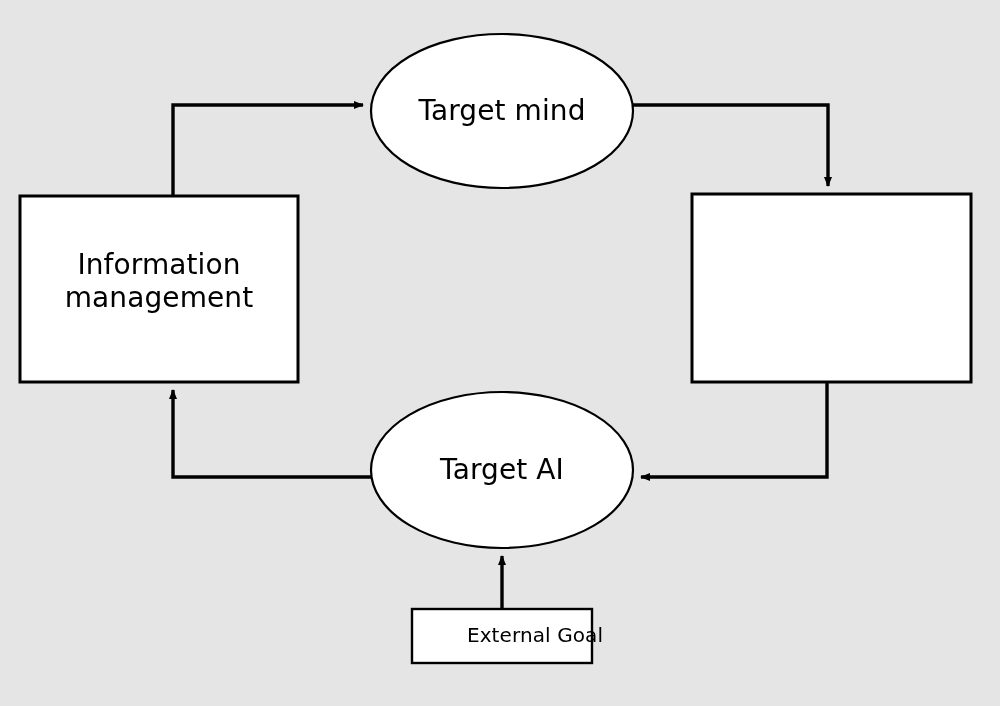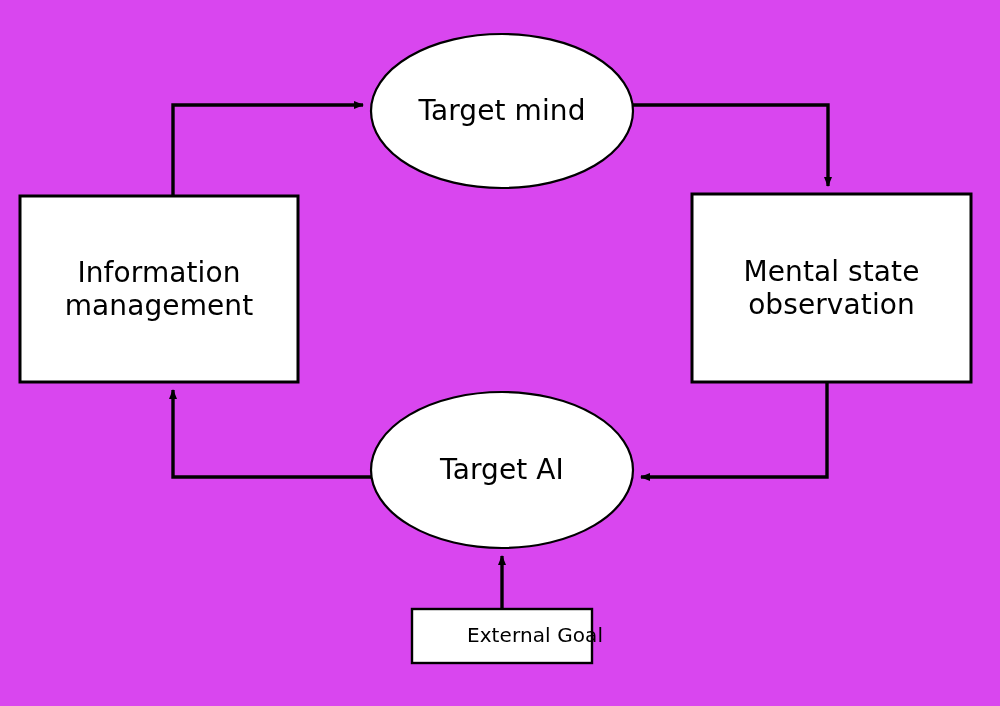--- a/index.html
+++ b/index.html
@@ -12,21 +12,21 @@
     width: 1000px;
     height: 706px;
     font-family: "DejaVu Sans", "Liberation Sans", sans-serif;
     color: #000000;
     overflow: hidden;
   }
   #diagram-root {
     position: relative;
     width: 1000px;
     height: 706px;
-    background: #d946ef;
+    background: #e5e5e5;
   }
   #diagram-svg {
     position: absolute;
     left: 0;
     top: 0;
     width: 1000px;
     height: 706px;
     display: block;
   }
   .node-label {
@@ -39,21 +39,21 @@
     font-weight: 400;
     letter-spacing: 0.1px;
     white-space: pre-line;
     pointer-events: none;
   }
   .label-lg { font-size: 28px; }
   .label-sm { font-size: 20px; }
 
   
   #label-target-mind      { left: 371px; top: 34px;  width: 262px; height: 154px; }
-  #label-information      { left: 20px;  top: 196px; width: 278px; height: 186px; }
+  #label-information      { left: 20px;  top: 188px; width: 278px; height: 186px; }
   #label-mental-state     { left: 692px; top: 194px; width: 279px; height: 188px; }
   #label-control-ai       { left: 371px; top: 391px; width: 262px; height: 157px; }
   #label-external-goal    { left: 412px; top: 609px; width: 180px; height: 54px; padding-left: 33px; }
 </style>
 </head>
 <body>
 
 <div id="diagram-root">
 
   <svg id="diagram-svg" viewBox="0 0 1000 706" xmlns="http://www.w3.org/2000/svg">
@@ -78,20 +78,18 @@
       <ellipse cx="502" cy="470" rx="131" ry="78" stroke-width="2.2"></ellipse>
       <rect x="412" y="609" width="180" height="54" stroke-width="2.4"></rect>
     </g>
   </svg>
 
   <div class="node-label label-lg" id="label-target-mind">Target mind</div>
 
   <div class="node-label label-lg" id="label-information">Information
 management</div>
 
-  <div class="node-label label-lg" id="label-mental-state">Mental state
-observation</div>
 
   <div class="node-label label-lg" id="label-control-ai">Target AI</div>
 
   <div class="node-label label-sm" id="label-external-goal">External Goal</div>
 
 </div>
 
 </body></html>

